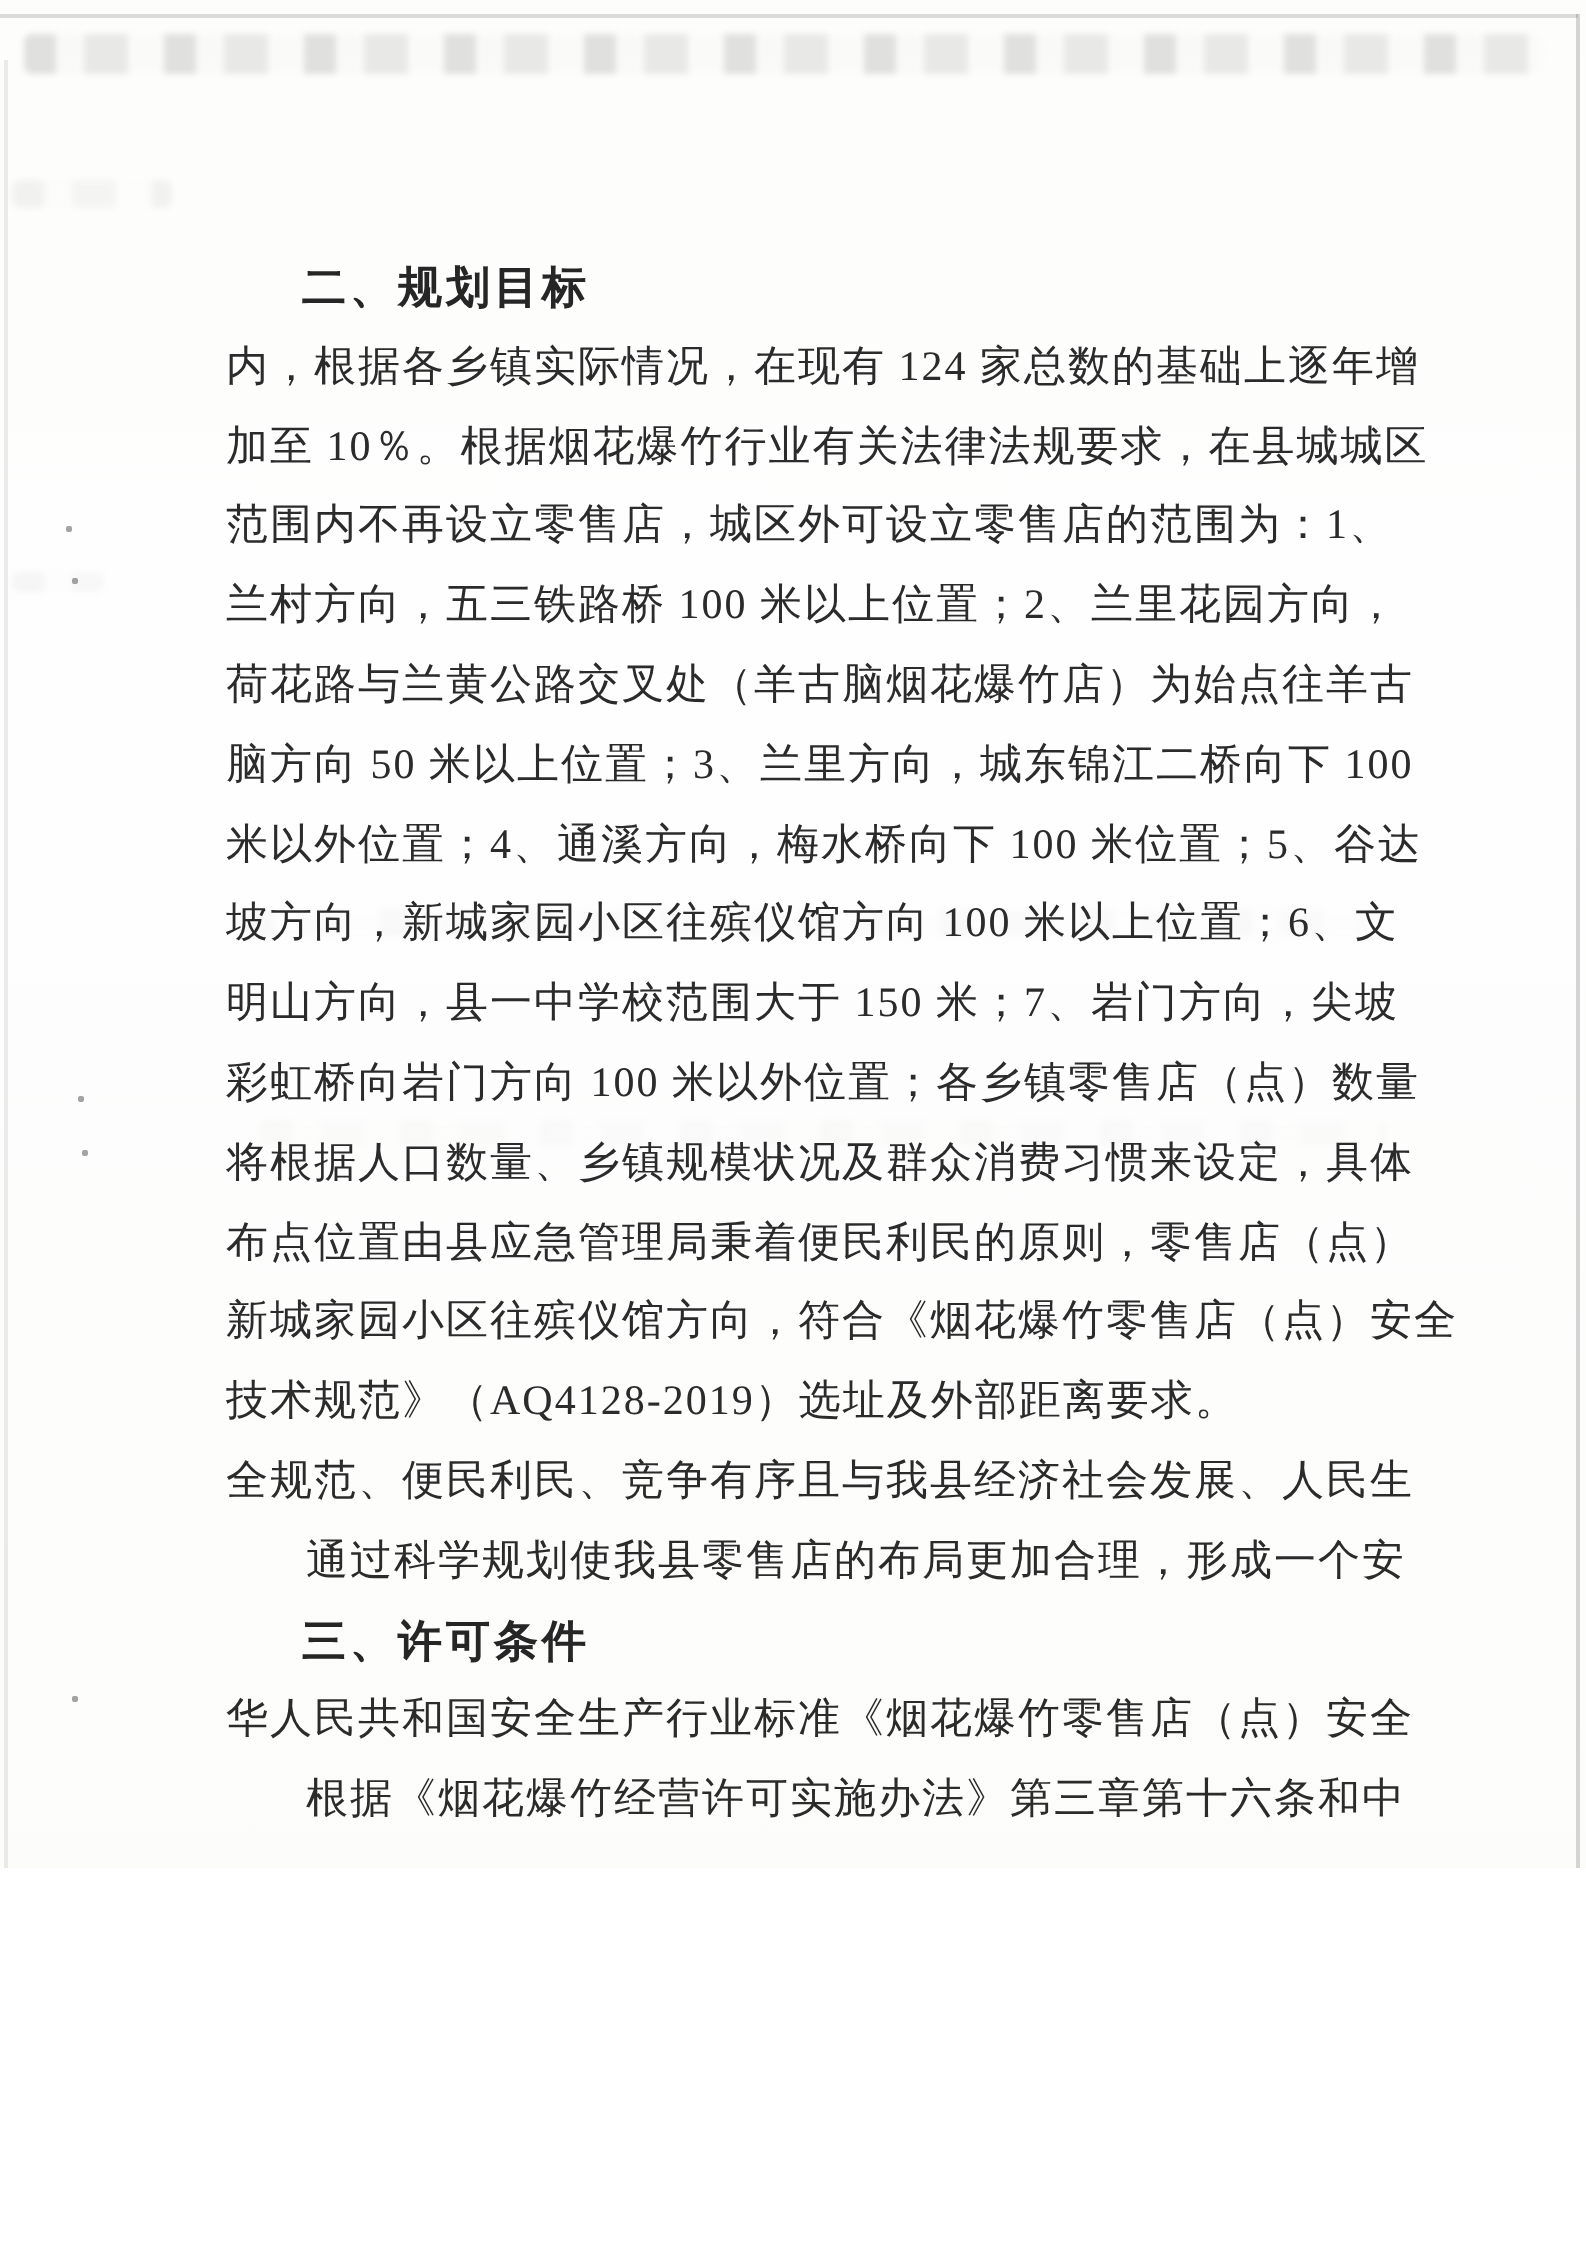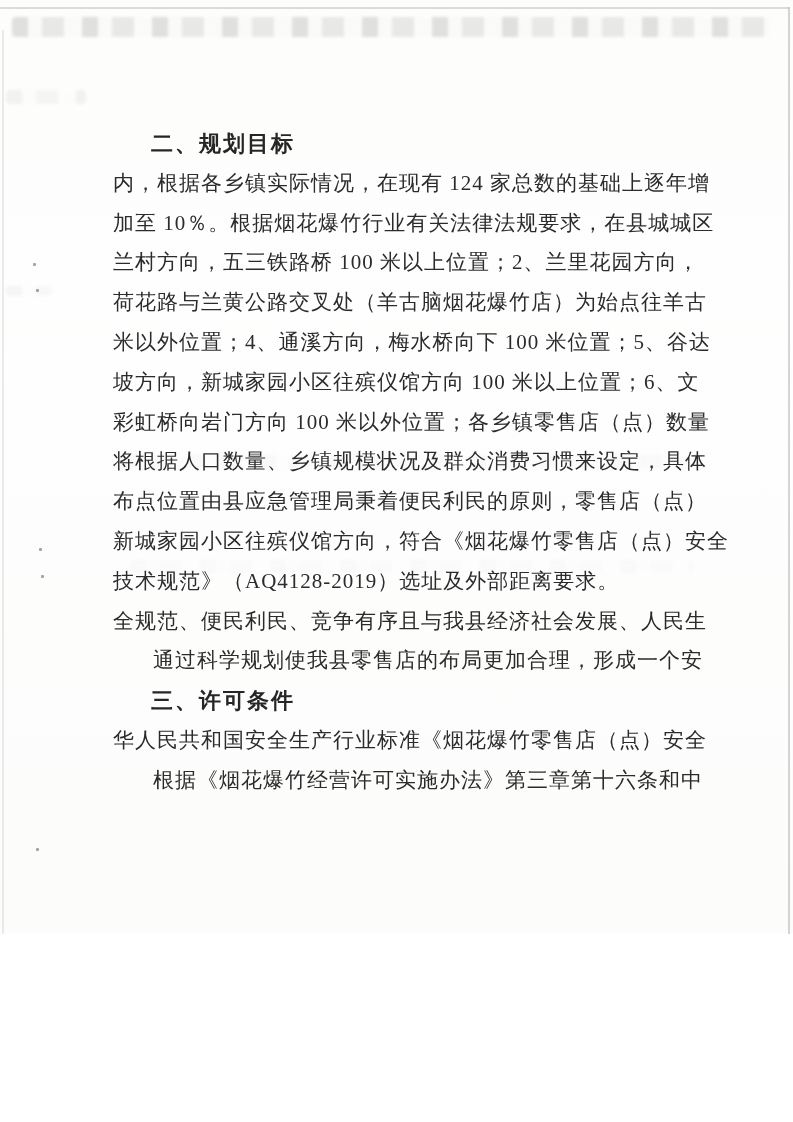--- a/index.html
+++ b/index.html
@@ -123,24 +123,27 @@
   <div class="speck" style="left:41px; top:575px;"></div>
   <div class="speck" style="left:36px; top:848px;"></div>
   <div class="speck" style="left:40px; top:1008px;"></div>
 
   <div class="text-block">
 
     <div class="line heading">二、规划目标</div>
 
     <div class="line">内，根据各乡镇实际情况，在现有 124 家总数的基础上逐年增</div>
     <div class="line">加至 10％。根据烟花爆竹行业有关法律法规要求，在县城城区</div>
+    <div class="line">范围内不再设立零售店，城区外可设立零售店的范围为：1、</div>
     <div class="line">兰村方向，五三铁路桥 100 米以上位置；2、兰里花园方向，</div>
     <div class="line">荷花路与兰黄公路交叉处（羊古脑烟花爆竹店）为始点往羊古</div>
+    <div class="line">脑方向 50 米以上位置；3、兰里方向，城东锦江二桥向下 100</div>
     <div class="line">米以外位置；4、通溪方向，梅水桥向下 100 米位置；5、谷达</div>
     <div class="line">坡方向，新城家园小区往殡仪馆方向 100 米以上位置；6、文</div>
+    <div class="line">明山方向，县一中学校范围大于 150 米；7、岩门方向，尖坡</div>
     <div class="line">彩虹桥向岩门方向 100 米以外位置；各乡镇零售店（点）数量</div>
     <div class="line">将根据人口数量、乡镇规模状况及群众消费习惯来设定，具体</div>
     <div class="line">布点位置由县应急管理局秉着便民利民的原则，零售店（点）</div>
     <div class="line">新城家园小区往殡仪馆方向，符合《烟花爆竹零售店（点）安全</div>
     <div class="line last">技术规范》（AQ4128-2019）选址及外部距离要求。</div>
 
     <div class="line">全规范、便民利民、竞争有序且与我县经济社会发展、人民生</div>
     <div class="line indent">通过科学规划使我县零售店的布局更加合理，形成一个安</div>
 
     <div class="line heading">三、许可条件</div>

